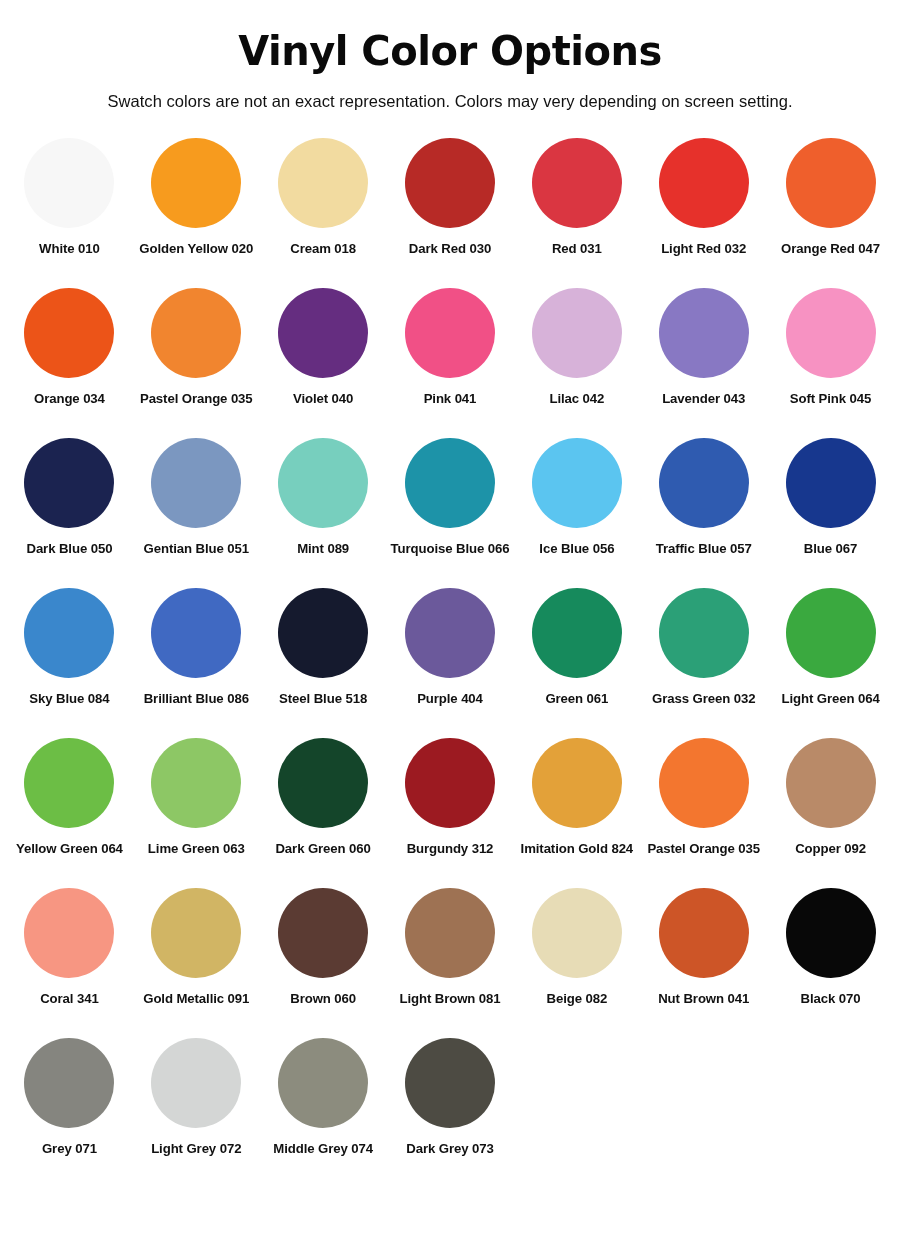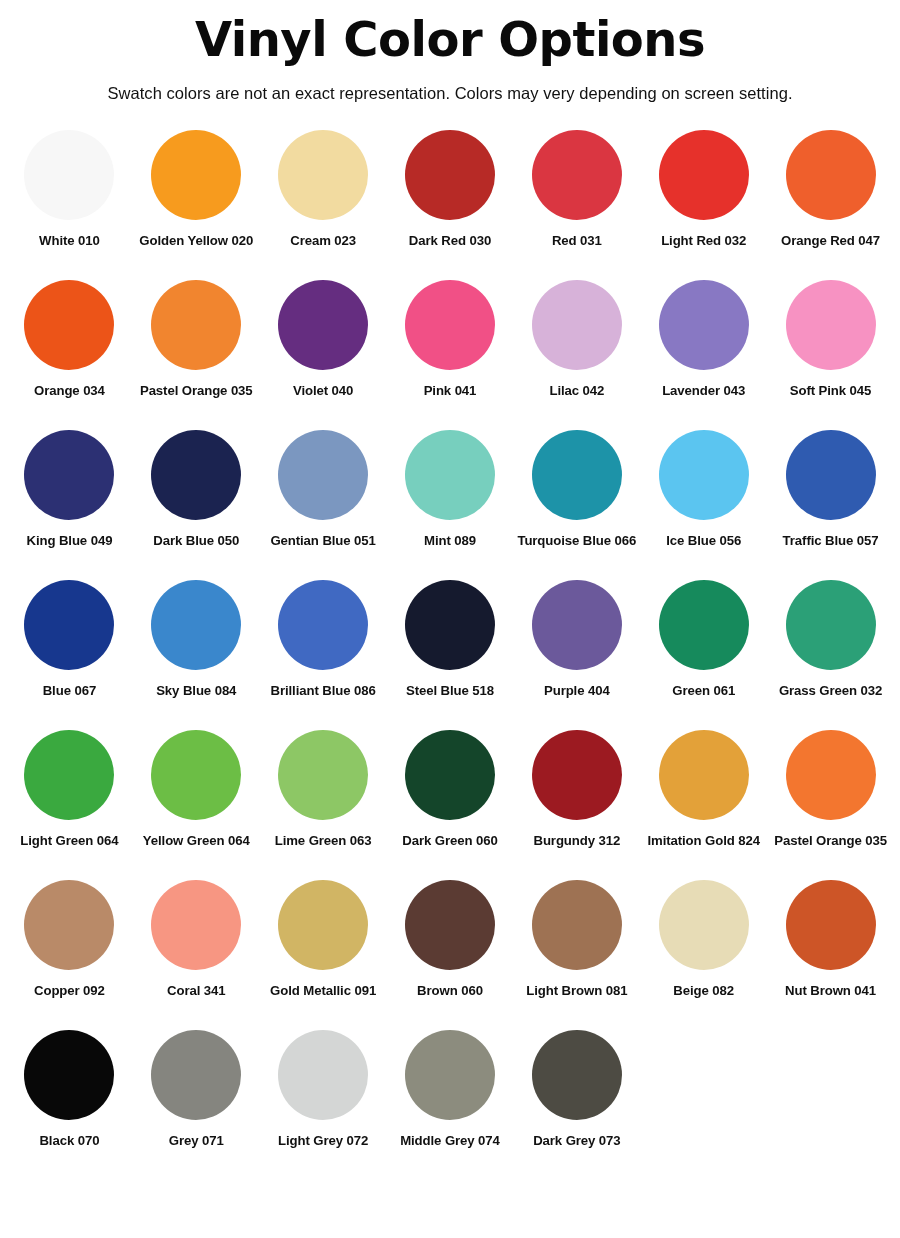--- a/index.html
+++ b/index.html
@@ -21,25 +21,25 @@
     box-sizing: border-box;
   }
 
   
   .header {
     padding-top: 14px;
     text-align: center;
   }
   .title {
     font-family: "DejaVu Sans", sans-serif;
-    font-size: 48px;
+    font-size: 40px;
     font-weight: 700;
     letter-spacing: -0.5px;
     line-height: 1.05;
-    margin: 0;
+    margin: 16px;
     color: #0a0a0a;
   }
   .subtitle {
     font-family: "Liberation Sans", sans-serif;
     font-size: 16.5px;
     font-weight: 400;
     letter-spacing: 0.05px;
     margin: 20px 0 0 0;
     color: #111111;
   }
@@ -105,21 +105,21 @@
       <div class="cell">
         <div class="dot-wrap">
           <span class="dot" style="background: rgb(247, 155, 30);"></span>
         </div>
         <div class="swatch-label">Golden Yellow 020</div>
       </div>
       <div class="cell">
         <div class="dot-wrap">
           <span class="dot" style="background: rgb(242, 219, 160);"></span>
         </div>
-        <div class="swatch-label">Cream 023</div>
+        <div class="swatch-label">Cream 018</div>
       </div>
       <div class="cell">
         <div class="dot-wrap">
           <span class="dot" style="background: rgb(183, 42, 38);"></span>
         </div>
         <div class="swatch-label">Dark Red 030</div>
       </div>
       <div class="cell">
         <div class="dot-wrap">
           <span class="dot" style="background: rgb(218, 54, 65);"></span>
@@ -175,26 +175,20 @@
         <div class="swatch-label">Lavender 043</div>
       </div>
       <div class="cell">
         <div class="dot-wrap">
           <span class="dot" style="background: rgb(247, 146, 194);"></span>
         </div>
         <div class="swatch-label">Soft Pink 045</div>
       </div>
       <div class="cell">
         <div class="dot-wrap">
-          <span class="dot" style="background: rgb(44, 48, 115);"></span>
-        </div>
-        <div class="swatch-label">King Blue 049</div>
-      </div>
-      <div class="cell">
-        <div class="dot-wrap">
           <span class="dot" style="background: rgb(27, 35, 80);"></span>
         </div>
         <div class="swatch-label">Dark Blue 050</div>
       </div>
       <div class="cell">
         <div class="dot-wrap">
           <span class="dot" style="background: rgb(123, 151, 192);"></span>
         </div>
         <div class="swatch-label">Gentian Blue 051</div>
       </div>

